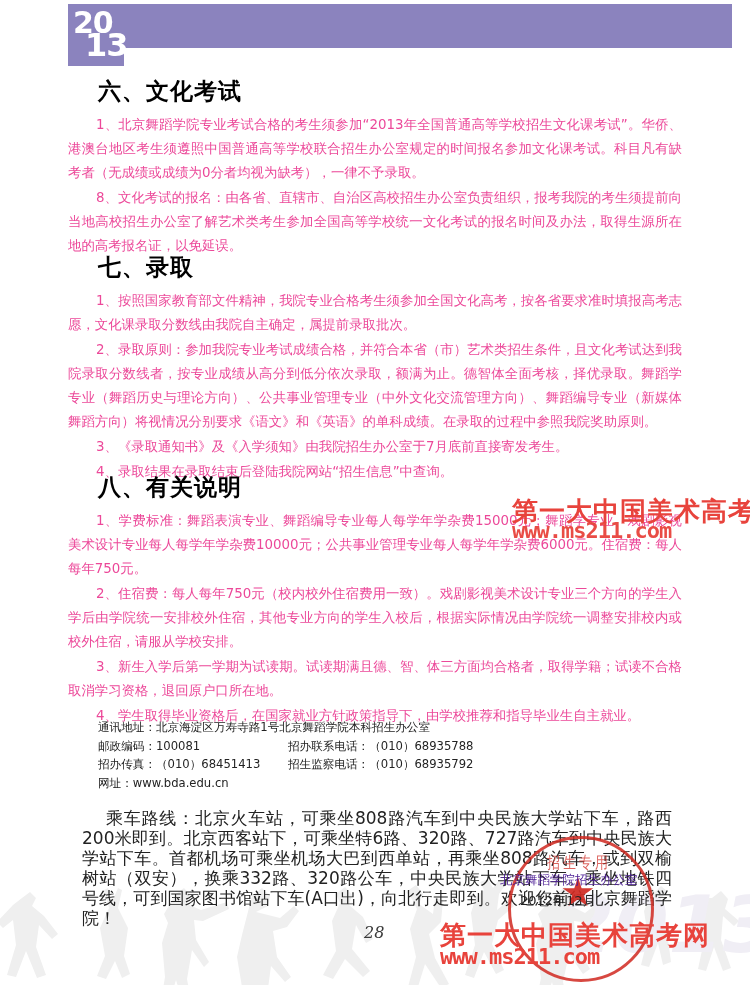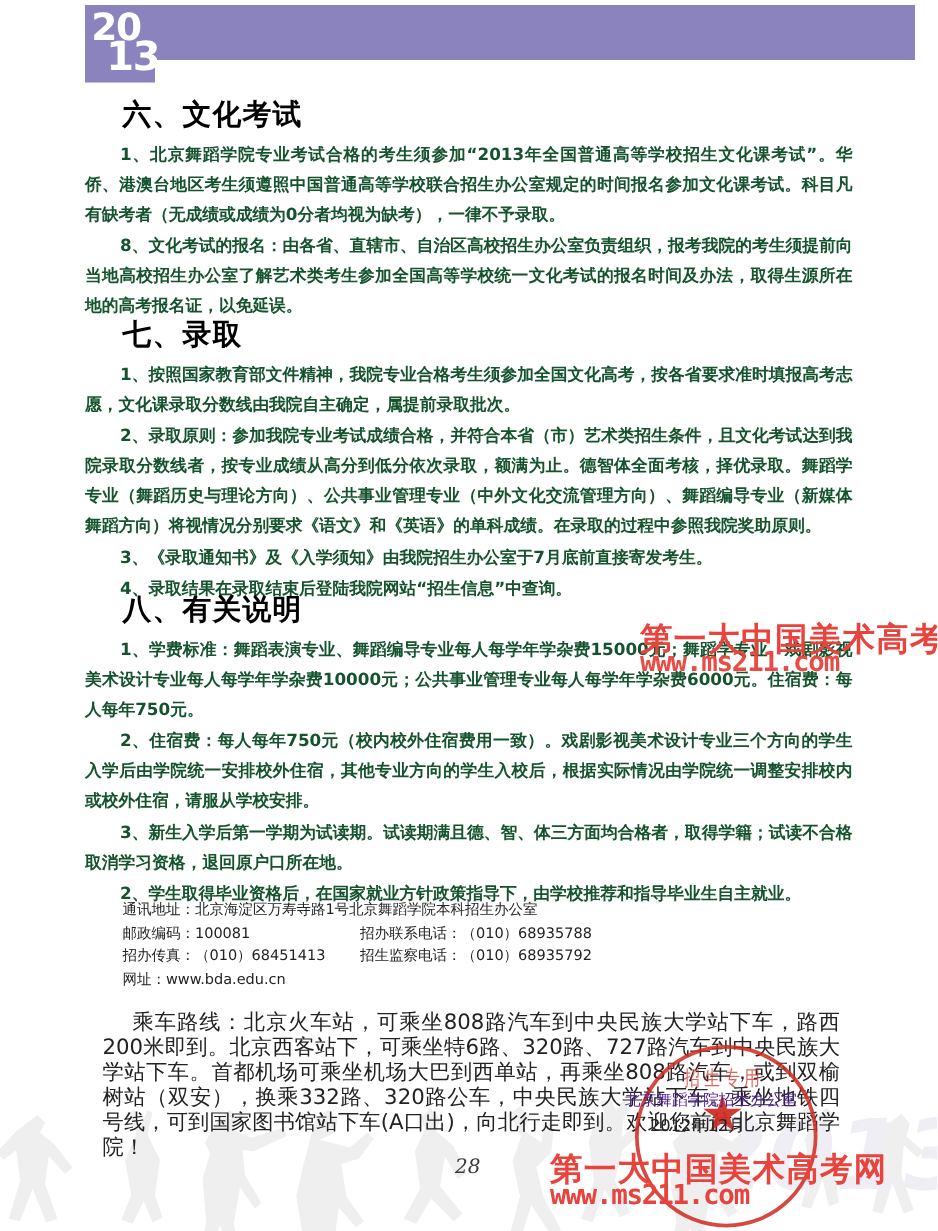--- a/index.html
+++ b/index.html
@@ -63,26 +63,25 @@
     font-weight: bold;
     color: #000000;
     letter-spacing: 1px;
     padding-left: 30px;
     font-family: "DejaVu Sans", "Liberation Sans", sans-serif;
   }
   p.para {
     margin: 0 0 1px 0;
     font-size: 13.4px;
     line-height: 24px;
-    color: #14532d;
+    color: #ec4899;
     text-indent: 28px;
     text-align: justify;
     text-justify: inter-ideograph;
     font-family: "DejaVu Sans", "Liberation Sans", sans-serif;
-    font-weight: bold;
   }
 
   
   .contact-block {
     position: absolute;
     left: 98px;
     top: 718px;
     width: 580px;
     font-size: 11.6px;
     line-height: 18.5px;
@@ -258,21 +257,21 @@
     <p class="para">2、录取原则：参加我院专业考试成绩合格，并符合本省（市）艺术类招生条件，且文化考试达到我院录取分数线者，按专业成绩从高分到低分依次录取，额满为止。德智体全面考核，择优录取。舞蹈学专业（舞蹈历史与理论方向）、公共事业管理专业（中外文化交流管理方向）、舞蹈编导专业（新媒体舞蹈方向）将视情况分别要求《语文》和《英语》的单科成绩。在录取的过程中参照我院奖助原则。</p>
     <p class="para">3、《录取通知书》及《入学须知》由我院招生办公室于7月底前直接寄发考生。</p>
     <p class="para">4、录取结果在录取结束后登陆我院网站“招生信息”中查询。</p>
   </div>
 
   <div class="section" style="top: 472px;">
     <h2 class="sec-title">八、有关说明</h2>
     <p class="para">1、学费标准：舞蹈表演专业、舞蹈编导专业每人每学年学杂费15000元；舞蹈学专业、戏剧影视美术设计专业每人每学年学杂费10000元；公共事业管理专业每人每学年学杂费6000元。住宿费：每人每年750元。</p>
     <p class="para">2、住宿费：每人每年750元（校内校外住宿费用一致）。戏剧影视美术设计专业三个方向的学生入学后由学院统一安排校外住宿，其他专业方向的学生入校后，根据实际情况由学院统一调整安排校内或校外住宿，请服从学校安排。</p>
     <p class="para">3、新生入学后第一学期为试读期。试读期满且德、智、体三方面均合格者，取得学籍；试读不合格取消学习资格，退回原户口所在地。</p>
-    <p class="para">2、学生取得毕业资格后，在国家就业方针政策指导下，由学校推荐和指导毕业生自主就业。</p>
+    <p class="para">4、学生取得毕业资格后，在国家就业方针政策指导下，由学校推荐和指导毕业生自主就业。</p>
   </div>
 
   <div class="contact-block">
     <div class="contact-row">
       <div class="contact-col-a" style="width:auto;">通讯地址：</div>
       <div>北京海淀区万寿寺路1号北京舞蹈学院本科招生办公室</div>
     </div>
     <div class="contact-row">
       <div class="contact-col-a">
         <span>邮政编码：</span><span>100081</span>

